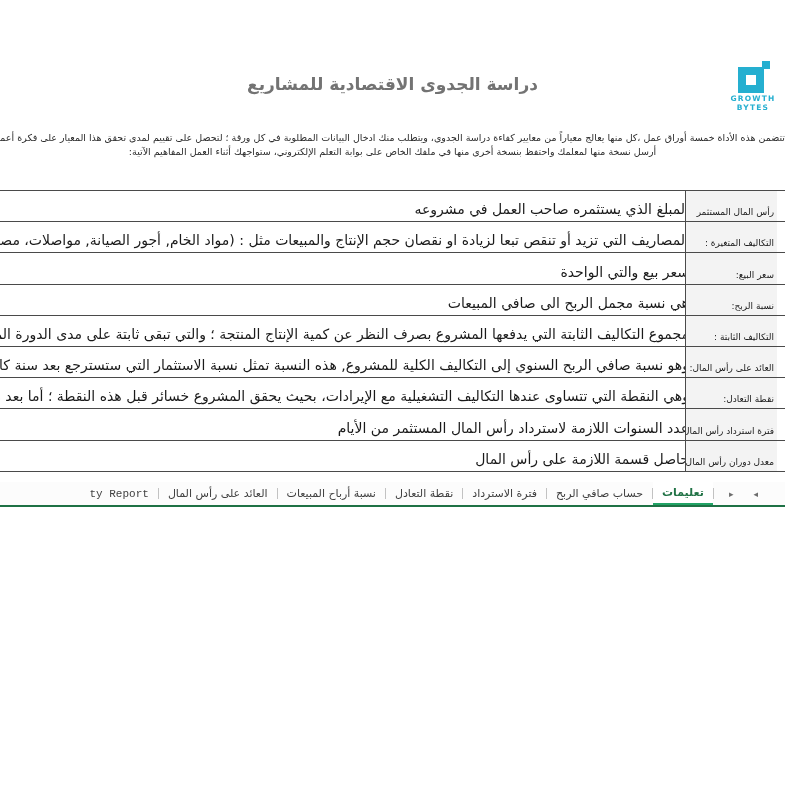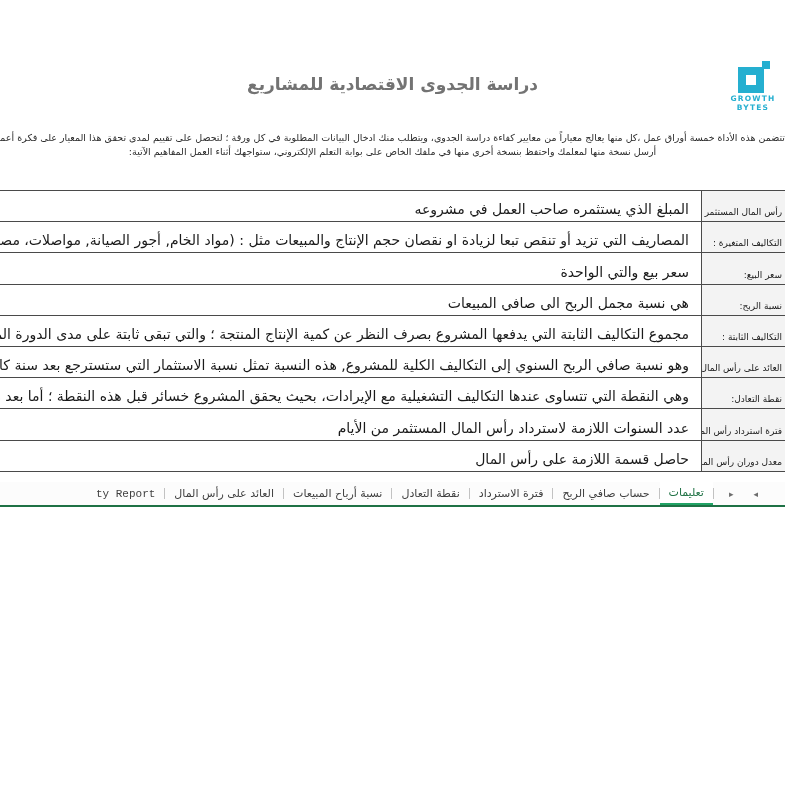--- a/index.html
+++ b/index.html
@@ -25,42 +25,42 @@
   
   .concepts{
     position:absolute;top:190px;left:0;width:785px;height:282px;
     border-top:1px solid #4a4a4a;
   }
   .trow{
     position:relative;height:31.2px;border-bottom:1px solid #4a4a4a;
     box-sizing:border-box;
   }
   .tlabel{
-    position:absolute;top:0;bottom:0;right:0;width:84px;box-sizing:border-box;
+    position:absolute;top:0;bottom:0;right:8px;width:92px;box-sizing:border-box;
     border-left:1px solid #4a4a4a;background:#f3f3f3;
     display:flex;align-items:flex-end;justify-content:flex-start;
     direction:rtl;padding:0 3px 4px 2px;font-size:9px;white-space:nowrap;overflow:hidden;
   }
   .tdef{
     position:absolute;top:0;bottom:0;left:0;right:93px;box-sizing:border-box;
     display:flex;align-items:flex-end;justify-content:flex-start;
     direction:rtl;padding:0 3px 4px 0;font-size:14px;white-space:nowrap;text-align:right;
   }
   
   .tabbar{
     position:absolute;top:482px;left:0;width:785px;height:25px;box-sizing:border-box;
     border-bottom:2px solid #1e7145;background:#fcfcfc;
     display:flex;direction:rtl;align-items:stretch;overflow:hidden;
   }
   .tab{
     display:flex;align-items:center;padding:0 9px;font-size:11px;color:#3f3f3f;
     white-space:nowrap;direction:rtl;cursor:default;
   }
   .tab.active{
-    background:#ffffff;color:#217346;font-weight:normal;
+    background:#ffffff;color:#217346;font-weight:bold;
     border-bottom:2px solid #21a366;
   }
   .tab.latin{direction:ltr;font-family:Liberation Mono, monospace;}
   .tab-divider{width:1px;background:#c2c2c2;margin:6px 0;}
   .sheet-nav{
     display:flex;align-items:center;gap:20px;padding:0 15px;direction:ltr;
     color:#6d6d6d;font-size:9px;
   }
   .spacer-right{width:12px;}
 </style>

